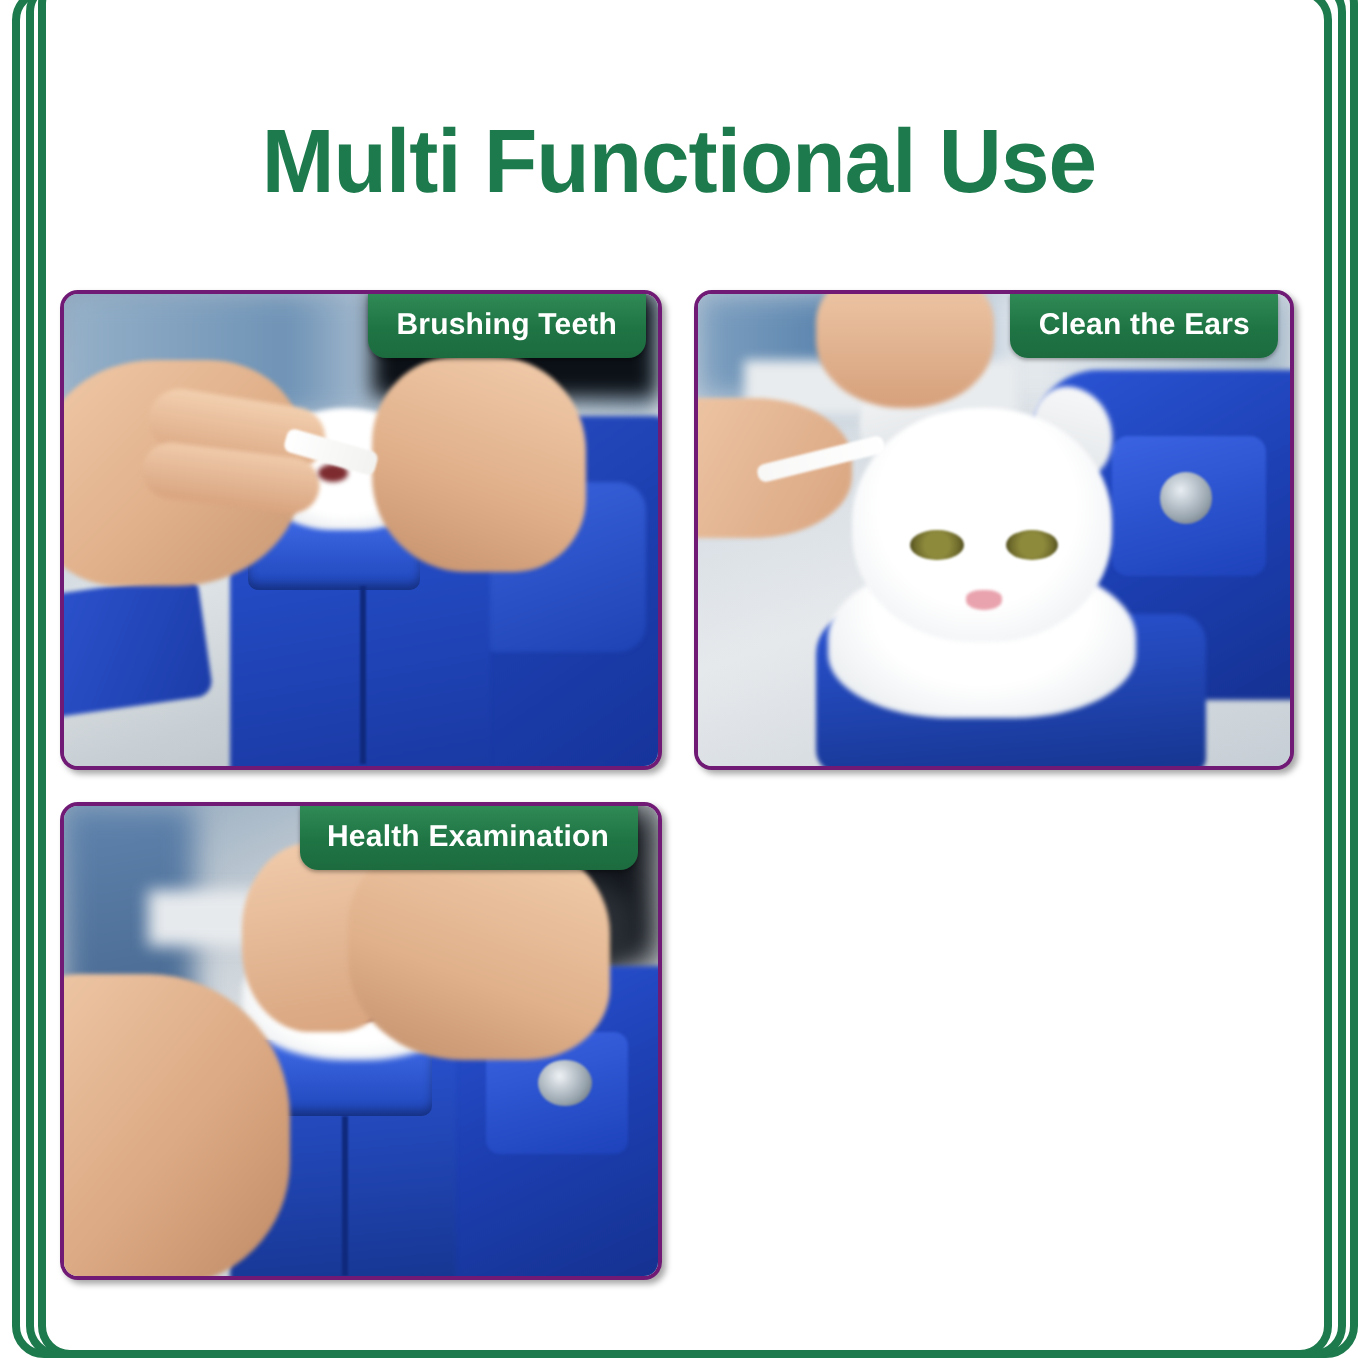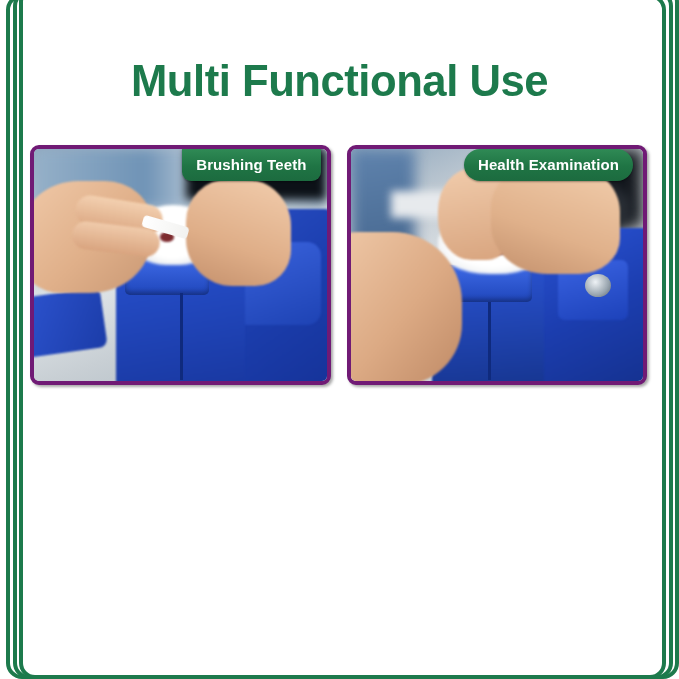--- a/index.html
+++ b/index.html
@@ -43,21 +43,21 @@
     display:grid;
     grid-template-columns:1fr 1fr;
     grid-template-rows:1fr 1fr;
     column-gap:16px;
     row-gap:16px;
   }
   .panel{
     position:relative;
     border-radius:9px;
     overflow:hidden;
-    border:4px solid #701a75;
+    border:2px solid #701a75;
     box-shadow:2px 2px 3px rgba(0,0,0,.35);
     box-sizing:border-box;
     background:#cfd6dc;
   }
   .photo{position:absolute;inset:0;overflow:hidden;}
 
   
   .badge{
     position:absolute;
     top:0;right:6px;
@@ -65,21 +65,21 @@
     color:#ffffff;
     font-size:15px;
     font-weight:bold;
     padding:7px 14px 8px 14px;
     border-radius:0 0 9px 9px;
     box-shadow:0 1px 2px rgba(0,0,0,.35);
     white-space:nowrap;
     letter-spacing:.1px;
     z-index:5;
   }
-  .badge.wide{right:10px;border-radius:16px;}
+  .badge.wide{right:10px;}
 
   
   .bg{position:absolute;inset:0;}
   .sh{position:absolute;}
 
   
   .p1-bg{background:linear-gradient(160deg,#8fa6bc 0%,#b9c7d4 22%,#dfe4e7 48%,#c8cfd4 70%,#aab6c0 100%);}
   .p1-strip{left:0;top:0;width:100%;height:26%;background:linear-gradient(90deg,#95b0c8,#6f93b6 38%,#cfd9e1 62%,#8fa7bd);filter:blur(6px);}
   .p1-dark{left:52%;top:0;width:48%;height:22%;background:#0c1117;filter:blur(5px);}
   .p1-blue-r{right:-4%;top:26%;width:44%;height:80%;background:linear-gradient(145deg,#2a4fc4,#1c3fb0 45%,#153297);border-radius:26% 10% 6% 18%;filter:blur(1.2px);}
@@ -178,20 +178,42 @@
         <div class="sh p1-hand-l"></div>
         <div class="sh p1-fing1"></div>
         <div class="sh p1-fing2"></div>
         <div class="sh p1-hand-r"></div>
         <div class="sh p1-mouth"></div>
         <div class="sh p1-swab"></div>
       </div>
       <div class="badge">Brushing Teeth</div>
     </div>
 
+    <div class="panel">
+      <div class="photo">
+        <div class="bg p2-bg"></div>
+        <div class="sh p2-top"></div>
+        <div class="sh p2-shelf"></div>
+        <div class="sh p2-blueR"></div>
+        <div class="sh p2-flap"></div>
+        <div class="sh p2-grom"></div>
+        <div class="sh p2-bodyblue"></div>
+        <div class="sh p2-catbody"></div>
+        <div class="sh p2-earL"></div>
+        <div class="sh p2-earR"></div>
+        <div class="sh p2-head"></div>
+        <div class="sh p2-eyeL"></div>
+        <div class="sh p2-eyeR"></div>
+        <div class="sh p2-nose"></div>
+        <div class="sh p2-hand-top"></div>
+        <div class="sh p2-hand-l"></div>
+        <div class="sh p2-swab"></div>
+      </div>
+      <div class="badge">Clean the Ears</div>
+    </div>
 
 
     <div class="panel">
       <div class="photo">
         <div class="bg p4-bg"></div>
         <div class="sh p4-dark"></div>
         <div class="sh p4-dark2"></div>
         <div class="sh p4-scrub"></div>
         <div class="sh p4-shelf"></div>
         <div class="sh p4-blueR"></div>

